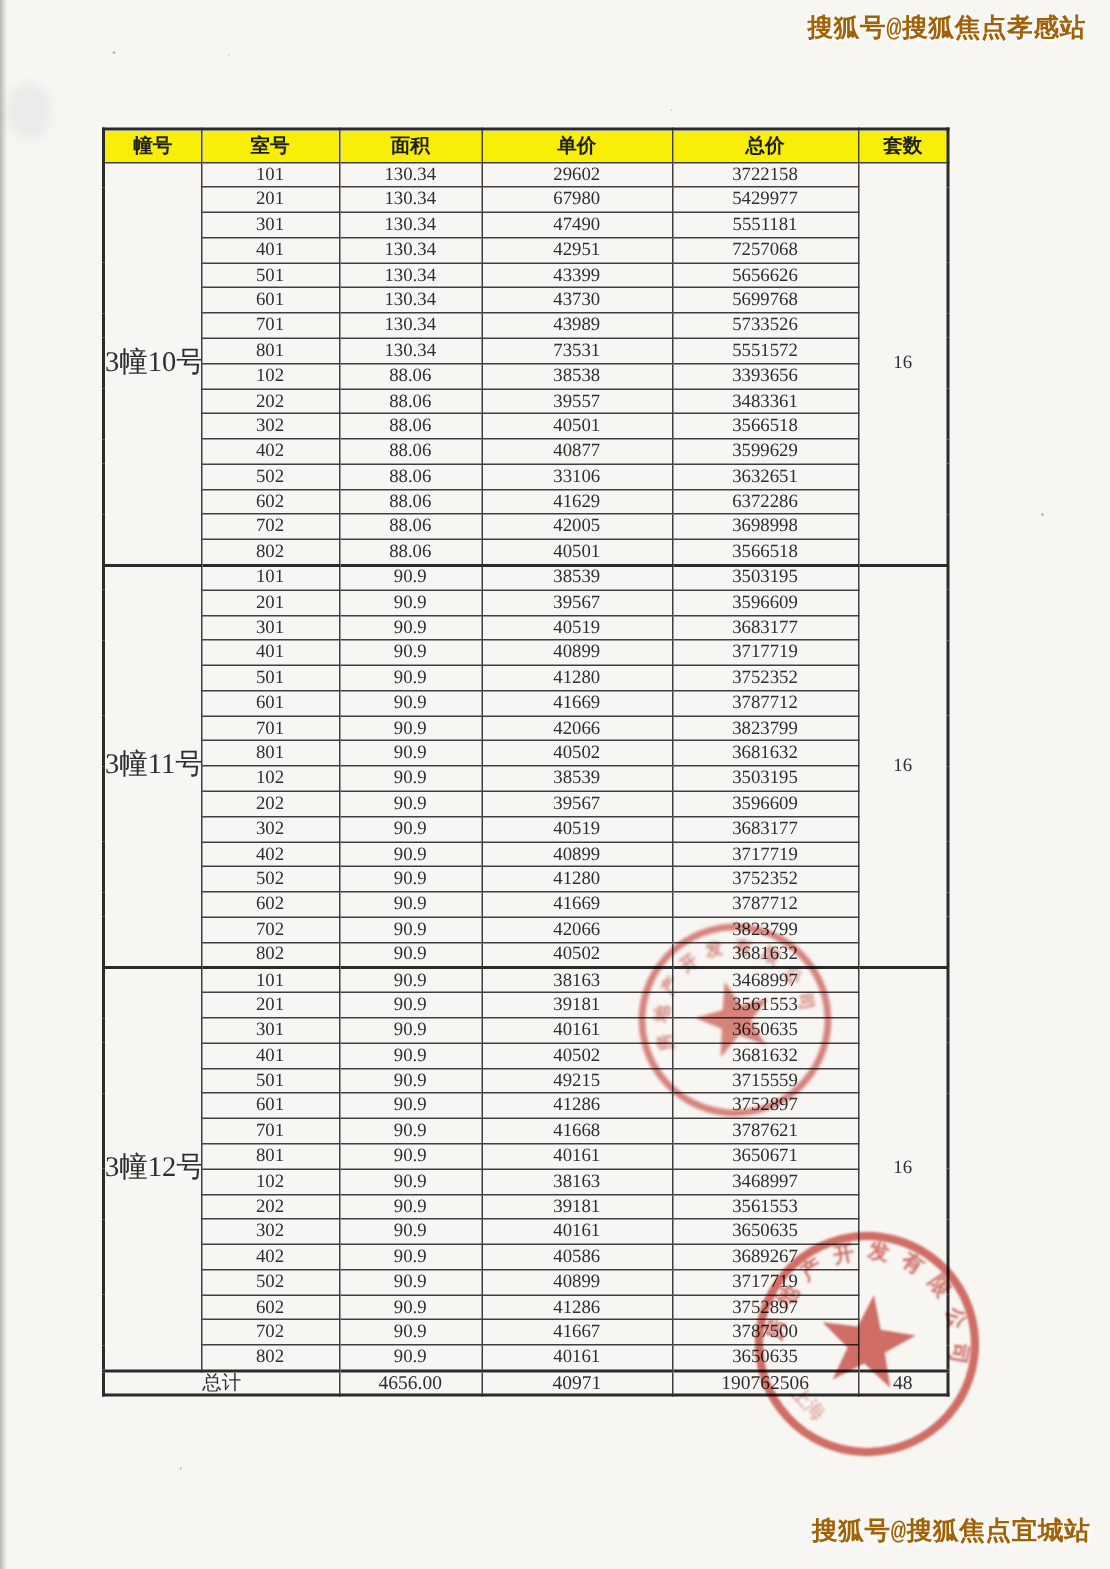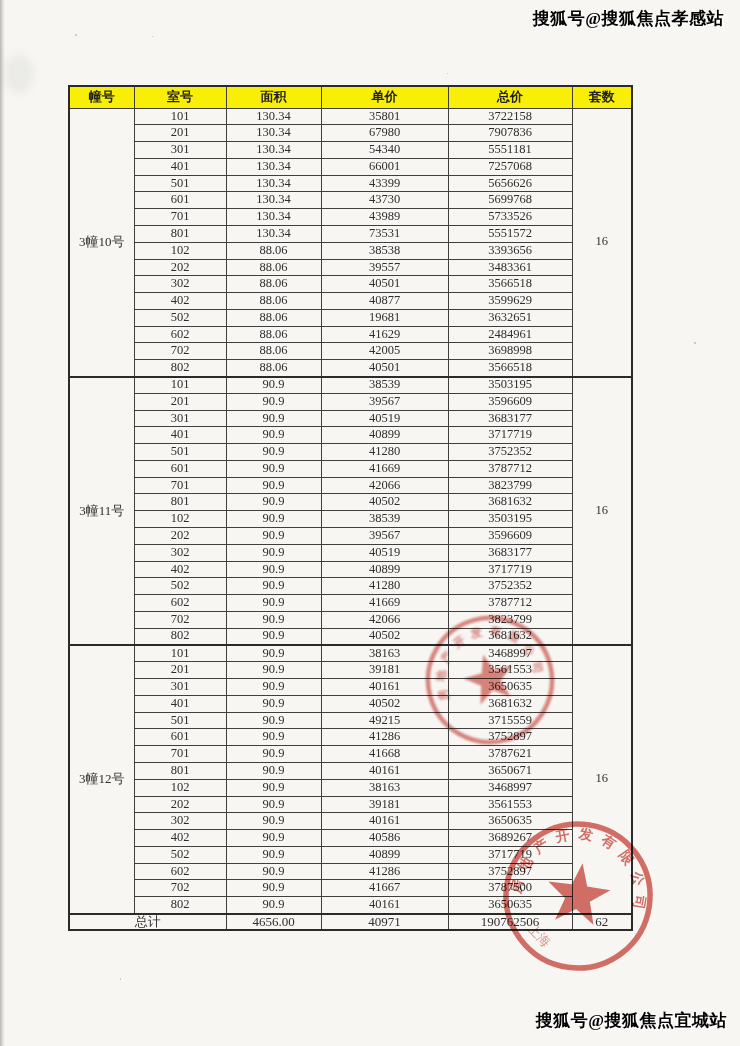--- a/index.html
+++ b/index.html
@@ -10,22 +10,22 @@
   }
   
   .scan-edge{position:absolute;left:0;top:0;width:5px;height:1046px;
     background:linear-gradient(90deg,#b9b7b2,#e3e1dd 60%,rgba(247,246,243,0));}
   .smudge{position:absolute;left:4px;top:55px;width:30px;height:38px;border-radius:50%;
     background:rgba(140,140,140,.10);filter:blur(4px);}
   .speck{position:absolute;width:2px;height:2px;border-radius:50%;background:#8d8d8d;opacity:.55;}
 
   
   .watermark{
-    position:absolute;font-family:Liberation Serif, serif;
-    font-weight:700;font-size:17px;letter-spacing:.5px;color:#000000;
+    position:absolute;font-family:Liberation Mono, monospace;
+    font-weight:700;font-size:17px;letter-spacing:.5px;color:#a16207;
     text-shadow:1px 1px 0 rgba(255,255,255,.95),2px 2px 1px rgba(255,255,255,.55);
     white-space:nowrap;
   }
   .watermark.top{top:7px;right:16px;}
   .watermark.bottom{bottom:14px;right:13px;filter:blur(.4px);}
 
   
   table.price{
     position:absolute;left:68px;top:85px;width:563px;
     border-collapse:collapse;table-layout:fixed;
@@ -35,21 +35,21 @@
   table.price th,table.price td{
     border:1px solid #3f3f3f;text-align:center;vertical-align:middle;
     padding:0;line-height:1.1;overflow:hidden;white-space:nowrap;
   }
   table.price thead tr{height:22px;}
   table.price th{background:#f8ee06;font-weight:600;font-size:13px;color:#1f1f1f;}
   table.price tbody tr{height:16.79px;}
   tr.sec-start td{border-top:2px solid #2b2b2b;}
   tr.total-row{height:34px;}
   tr.total-row td{border-top:2px solid #2b2b2b;font-size:13px;}
-  td.bcell{font-size:13px;}
+  td.bcell{font-size:19px;}
 
   
   svg.stamp{position:absolute;mix-blend-mode:multiply;}
   svg.stamp-1{left:415px;top:605px;opacity:.66;filter:blur(1.1px);}
   svg.stamp-2{left:493px;top:811px;opacity:.78;filter:blur(.6px);}
 </style>
 </head>
 <body>
 
 <div class="scan-edge"></div>
@@ -80,40 +80,40 @@
         <th>单价</th>
         <th>总价</th>
         <th>套数</th>
       </tr>
     </thead>
   <tbody>
       <tr>
         <td rowspan="16" class="bcell">3幢10号</td>
         <td>101</td>
         <td>130.34</td>
-        <td>35801</td>
+        <td>29602</td>
         <td>3722158</td>
         <td rowspan="16" class="ucell">16</td>
       </tr>
       <tr>
         <td>201</td>
         <td>130.34</td>
         <td>67980</td>
-        <td>7907836</td>
+        <td>5429977</td>
       </tr>
       <tr>
         <td>301</td>
         <td>130.34</td>
-        <td>54340</td>
+        <td>47490</td>
         <td>5551181</td>
       </tr>
       <tr>
         <td>401</td>
         <td>130.34</td>
-        <td>66001</td>
+        <td>42951</td>
         <td>7257068</td>
       </tr>
       <tr>
         <td>501</td>
         <td>130.34</td>
         <td>43399</td>
         <td>5656626</td>
       </tr>
       <tr>
         <td>601</td>
@@ -153,28 +153,28 @@
       </tr>
       <tr>
         <td>402</td>
         <td>88.06</td>
         <td>40877</td>
         <td>3599629</td>
       </tr>
       <tr>
         <td>502</td>
         <td>88.06</td>
-        <td>19681</td>
+        <td>33106</td>
         <td>3632651</td>
       </tr>
       <tr>
         <td>602</td>
         <td>88.06</td>
         <td>41629</td>
-        <td>2484961</td>
+        <td>6372286</td>
       </tr>
       <tr>
         <td>702</td>
         <td>88.06</td>
         <td>42005</td>
         <td>3698998</td>
       </tr>
       <tr>
         <td>802</td>
         <td>88.06</td>
@@ -375,21 +375,21 @@
         <td>802</td>
         <td>90.9</td>
         <td>40161</td>
         <td>3650635</td>
       </tr>
       <tr class="total-row">
         <td colspan="2">总计</td>
         <td>4656.00</td>
         <td>40971</td>
         <td>190762506</td>
-        <td>62</td>
+        <td>48</td>
       </tr>
     </tbody>
 </table>
 
 <svg class="stamp stamp-1" width="150" height="150" viewBox="-75 -75 150 150">
   <g transform="rotate(-15)" fill="#cc4a40">
     <circle cx="0" cy="0" r="62" fill="none" stroke="#cc4a40" stroke-width="4.5"></circle>
     <path transform="scale(0.78)" d="M0,-34 L8,-11 L32.3,-10.5 L12.9,4.2 L20,27.5 L0,13.6 L-20,27.5 L-12.9,4.2 L-32.3,-10.5 L-8,-11 Z"></path>
     <defs>
         <path id="arc1" d="M -42,16 A 45,45 0 1 1 42,16" fill="none"></path>

